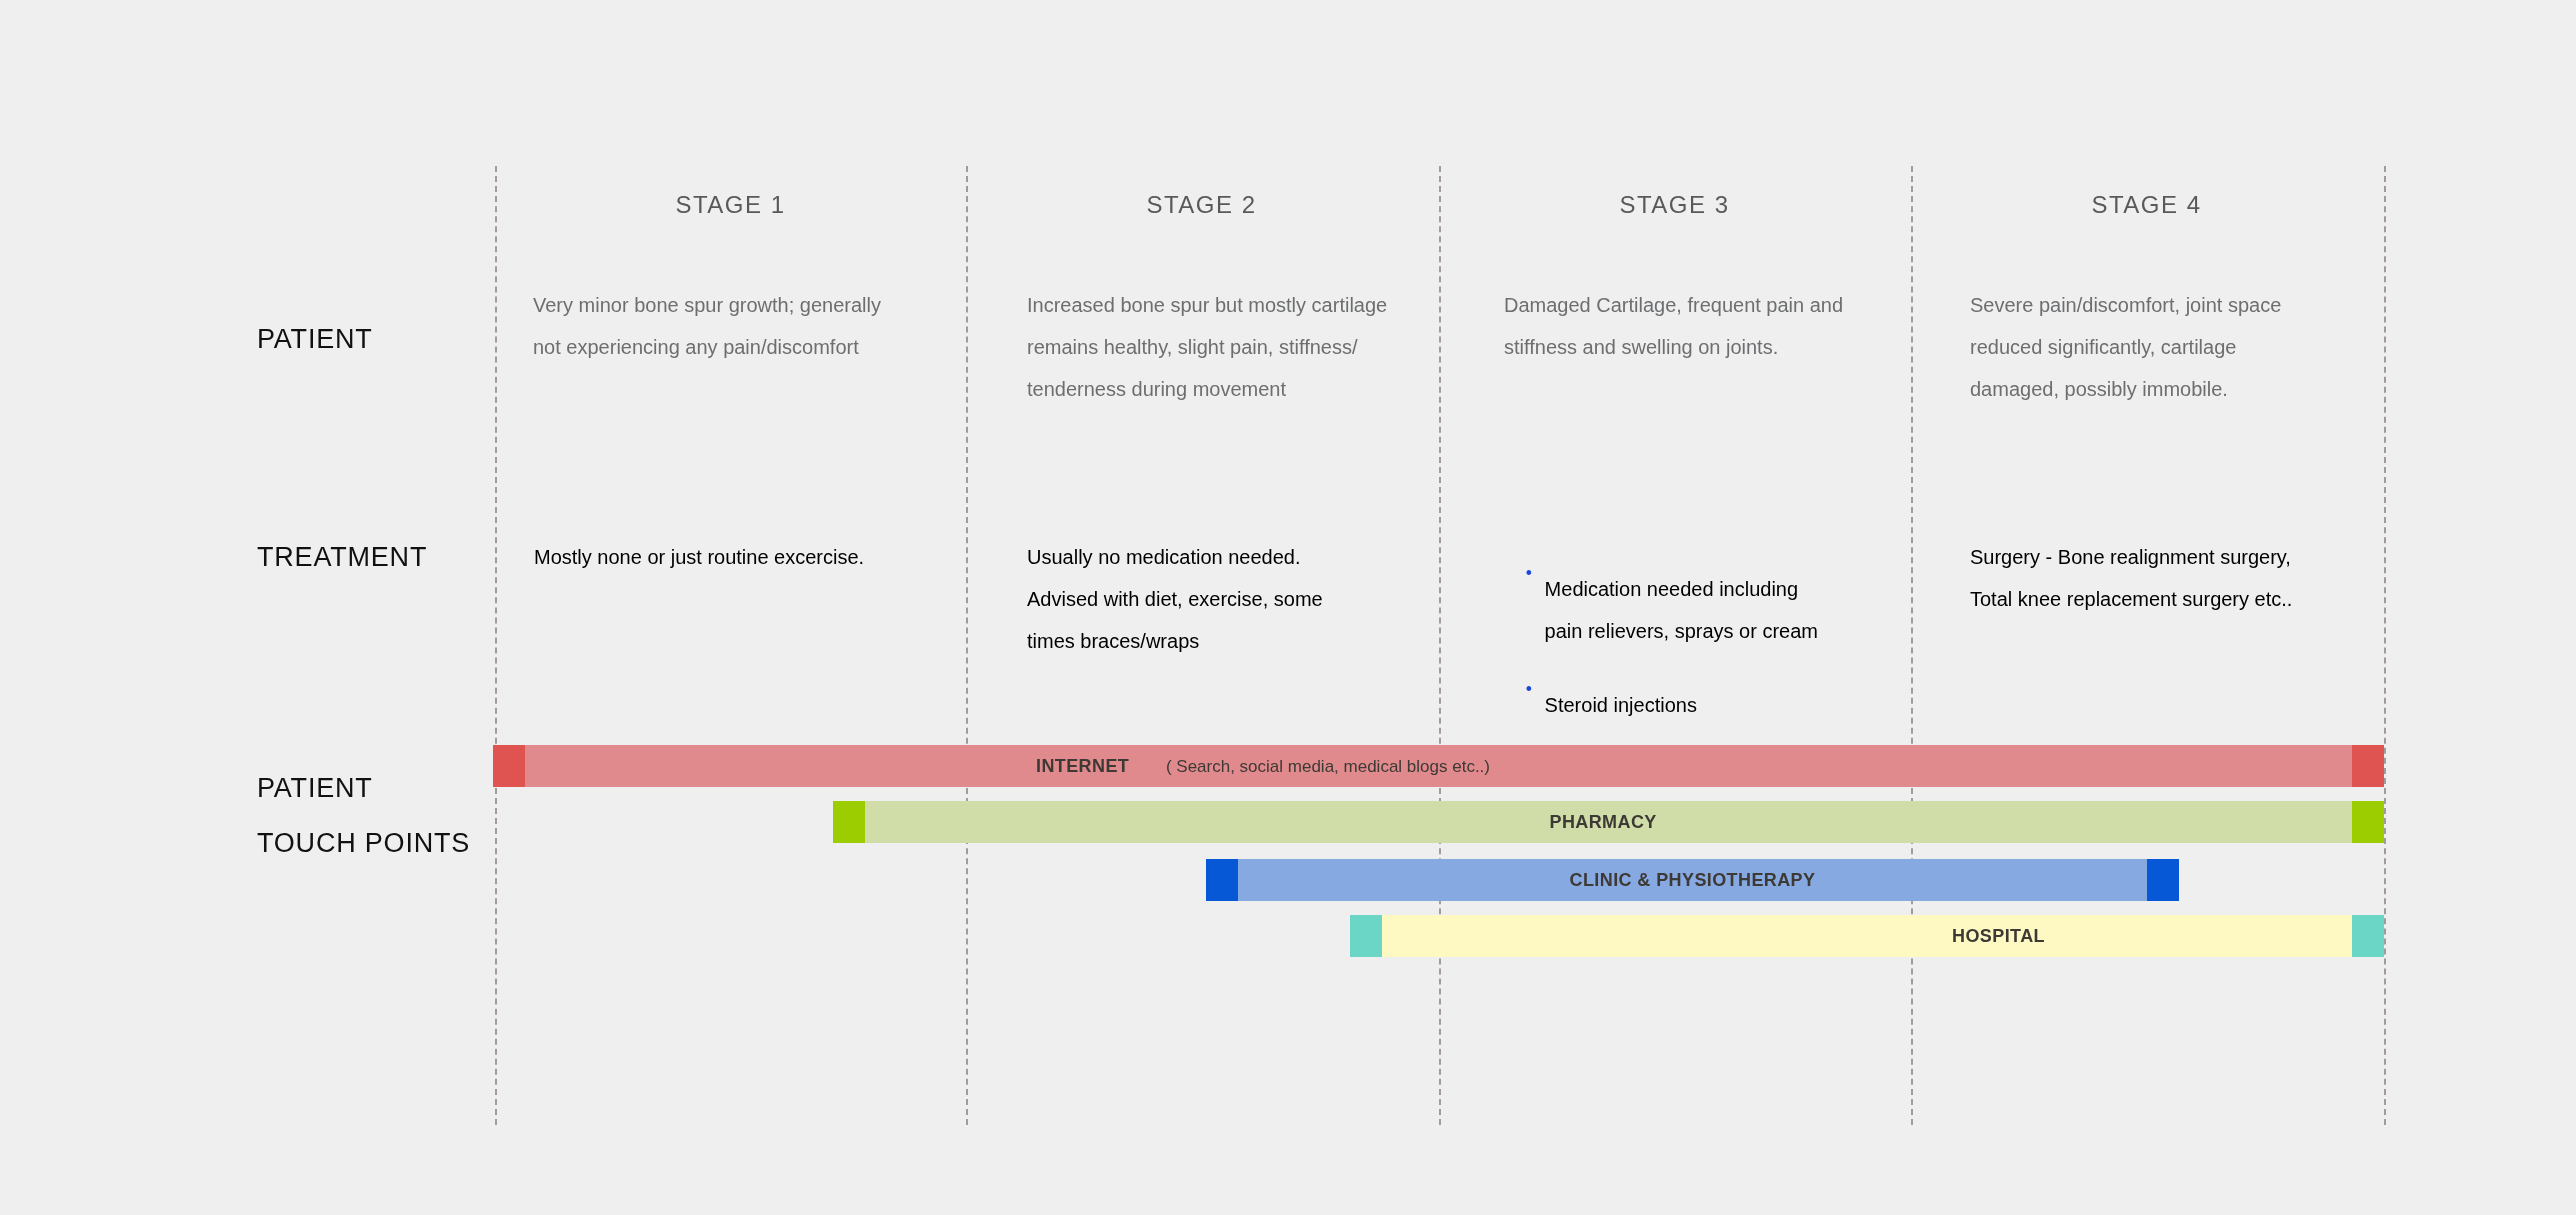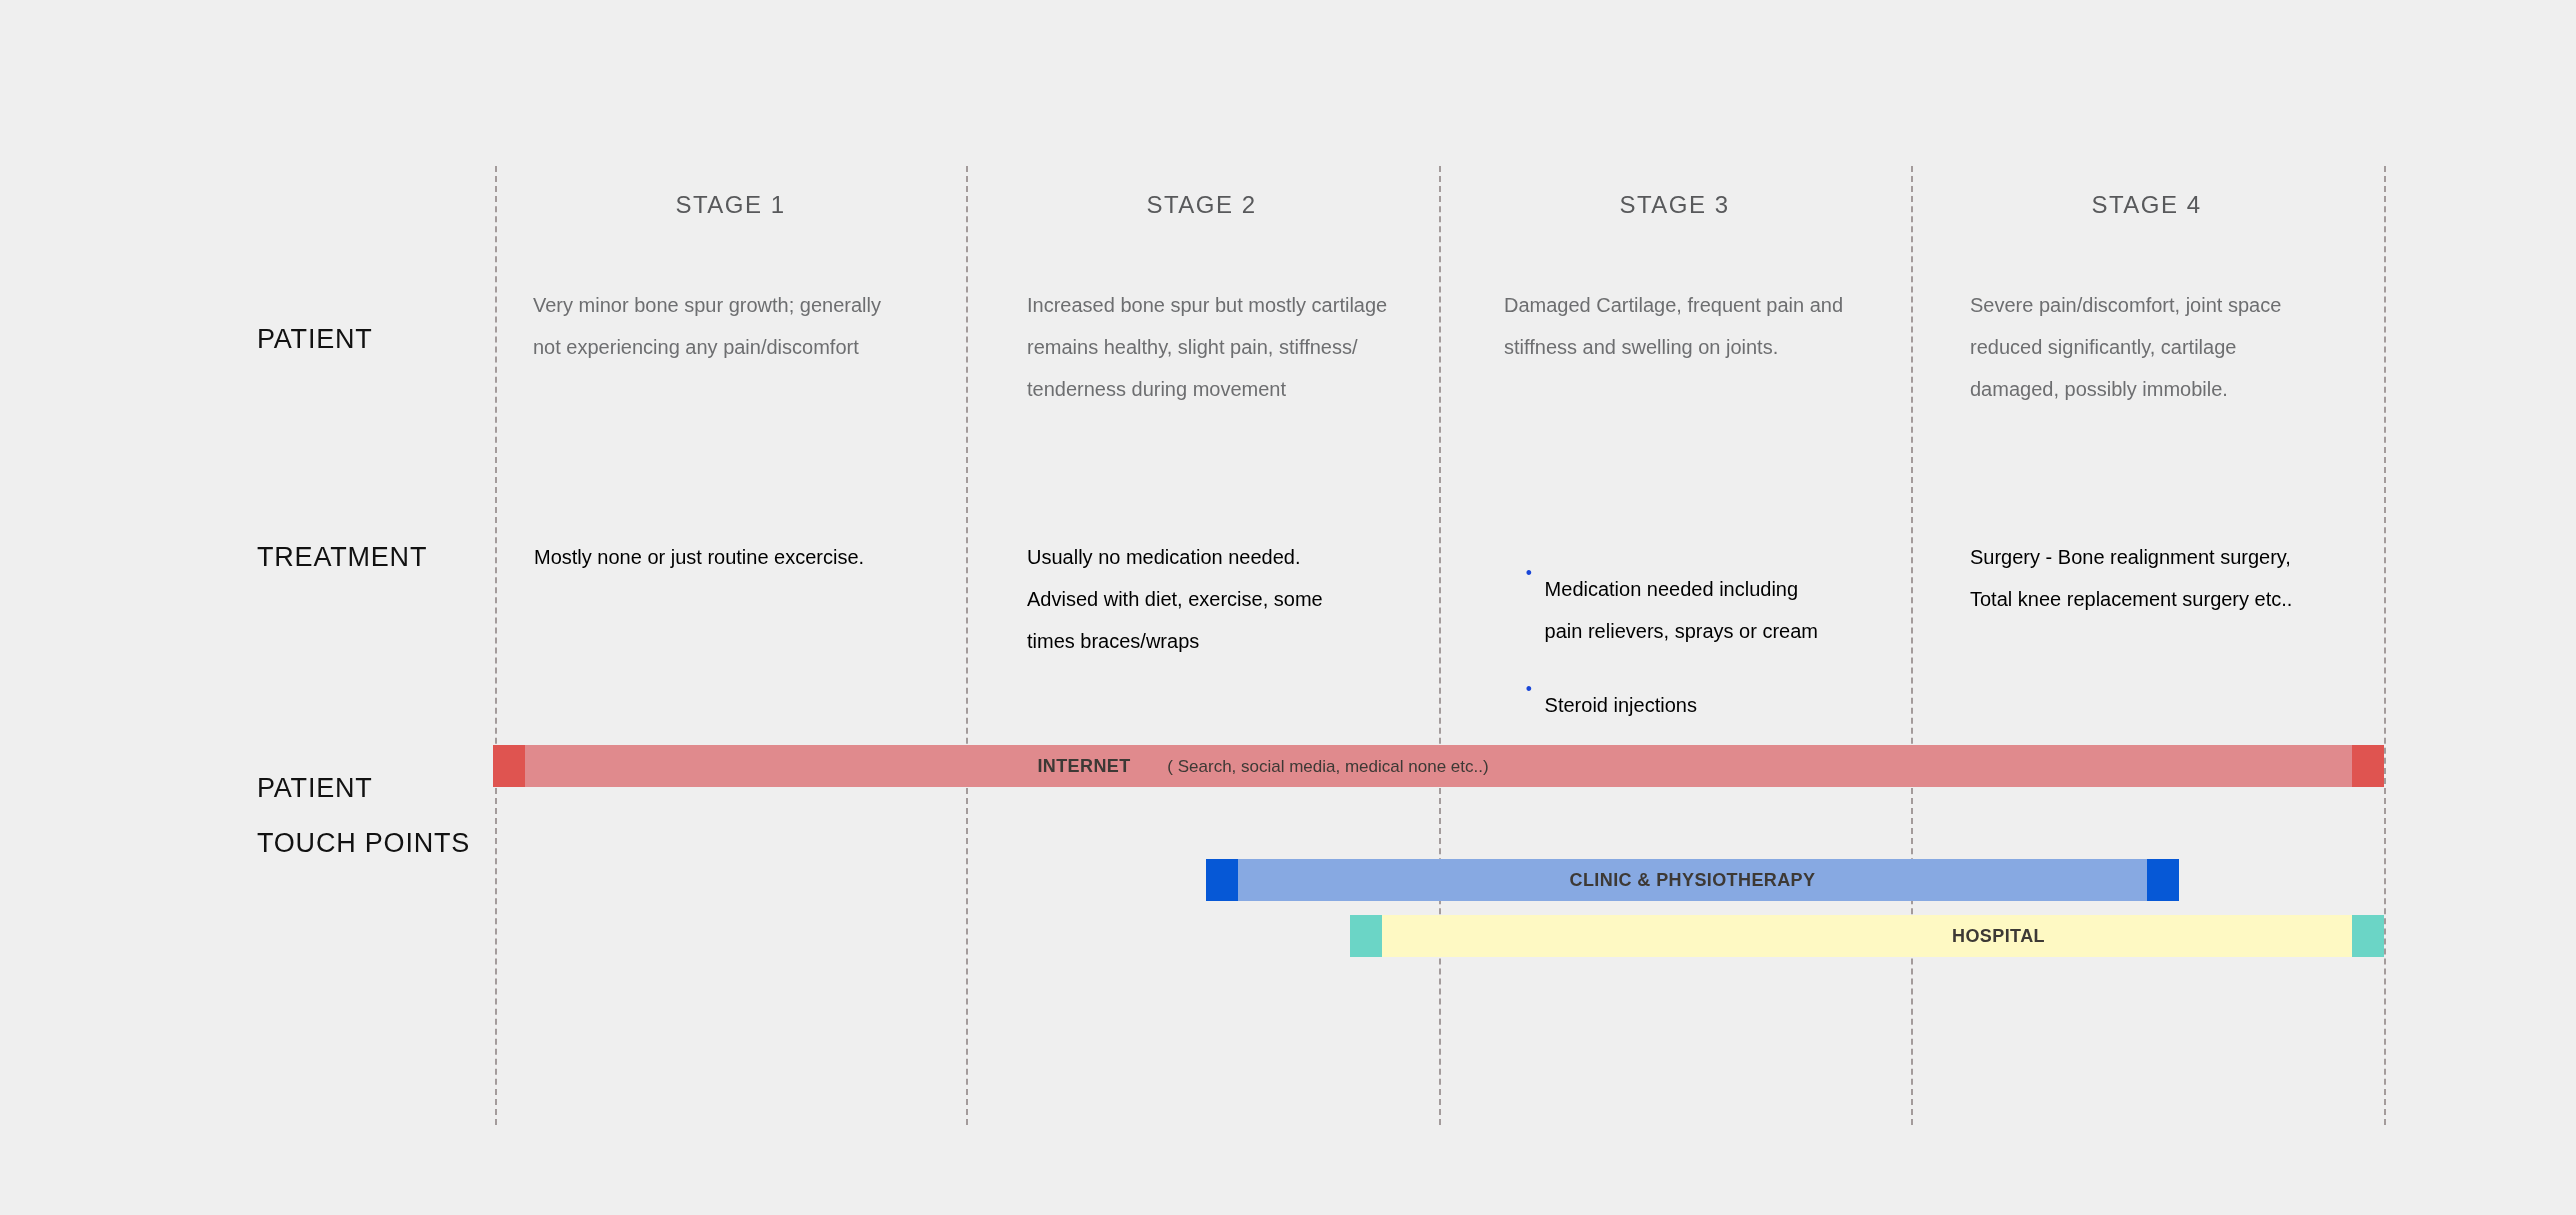--- a/index.html
+++ b/index.html
@@ -145,24 +145,29 @@
       <li>Assistive devices</li>
     </ul>
   </div>
 
   <div class="cell treat" style="left:1922px; top:488px; width:392px;">Surgery - Bone realignment surgery, Total knee replacement surgery etc..</div>
 
   <div class="bar" style="left:461px; top:713px; width:1891px; background:#e08a8d;">
     <div class="cap left" style="background:#df5450;"></div>
     <div class="cap right" style="background:#df5450;"></div>
     <div class="bar-label" style="margin-right:351px;">
-      <span>INTERNET</span><span class="bar-sub"> ( Search, social media, medical none etc..)</span>
+      <span>INTERNET</span><span class="bar-sub"> ( Search, social media, medical blogs etc..)</span>
     </div>
   </div>
 
+  <div class="bar" style="left:801px; top:769px; width:1551px; background:#d0dda9;">
+    <div class="cap left" style="background:#9ccd00;"></div>
+    <div class="cap right" style="background:#9ccd00;"></div>
+    <div class="bar-label" style="margin-right:10.8px;">PHARMACY</div>
+  </div>
 
   <div class="bar" style="left:1174px; top:827px; width:973px; background:#87a9e2;">
     <div class="cap left" style="background:#0658d6;"></div>
     <div class="cap right" style="background:#0658d6;"></div>
     <div class="bar-label">CLINIC &amp; PHYSIOTHERAPY</div>
   </div>
 
   <div class="bar" style="left:1318px; top:883px; width:1034px; background:#fef9c3;">
     <div class="cap left" style="background:#6bd5c6;"></div>
     <div class="cap right" style="background:#6bd5c6;"></div>

